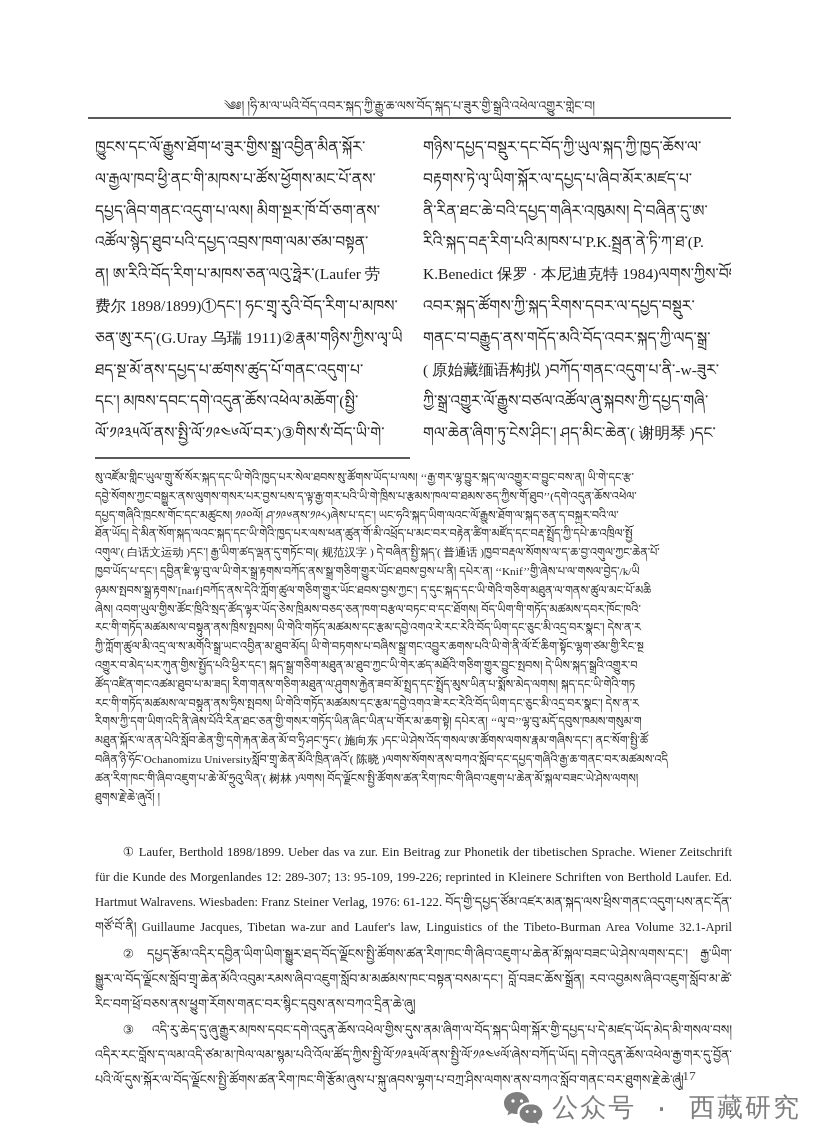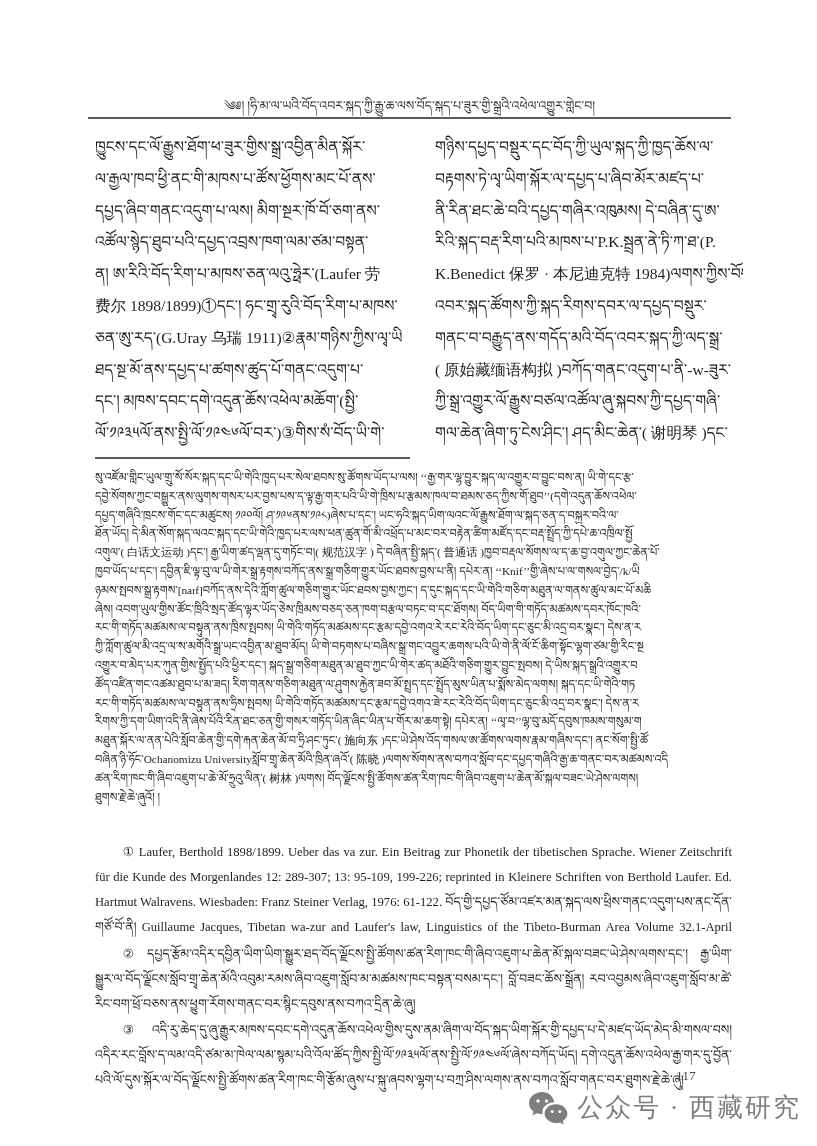--- a/index.html
+++ b/index.html
@@ -20,21 +20,21 @@
     white-space: nowrap; overflow: hidden;
   }
   .header-rule {
     position: absolute; top: 117px; left: 88px; width: 643px;
     height: 2px; background: #5a5a5a;
   }
 
   
   .columns {
     position: absolute; top: 131px; left: 95px; width: 636px;
-    display: flex; gap: 32px;
+    display: flex; gap: 20px;
   }
   .col { width: 308px; }
   .body-line {
     height: 31.8px; line-height: 31.8px;
     font-size: 15.5px; white-space: nowrap; overflow: hidden;
     color: #1c1c1c;
   }
 
   
   .fn-rule {
@@ -71,21 +71,21 @@
   }
 
   
   .watermark {
     position: absolute; top: 1090px; right: 16px;
     display: flex; align-items: center; gap: 9px;
     color: #7e7e7e;
   }
   .watermark .wm-text {
     font-size: 26px; letter-spacing: 2px;
-    font-family: Liberation Serif, serif;
+    font-family: Liberation Mono, monospace;
     white-space: nowrap;
   }
   .watermark svg { display: block; }
 </style>
 </head>
 <body>
 
 <div class="page">
 
   <div class="header-title">༄༅། །ཧི་མ་ལ་ཡའི་བོད་འབར་སྐད་ཀྱི་རྒྱུ་ཆ་ལས་བོད་སྐད་པ་ཟུར་གྱི་སྒྲའི་འཕེལ་འགྱུར་གླེང་བ།</div>

